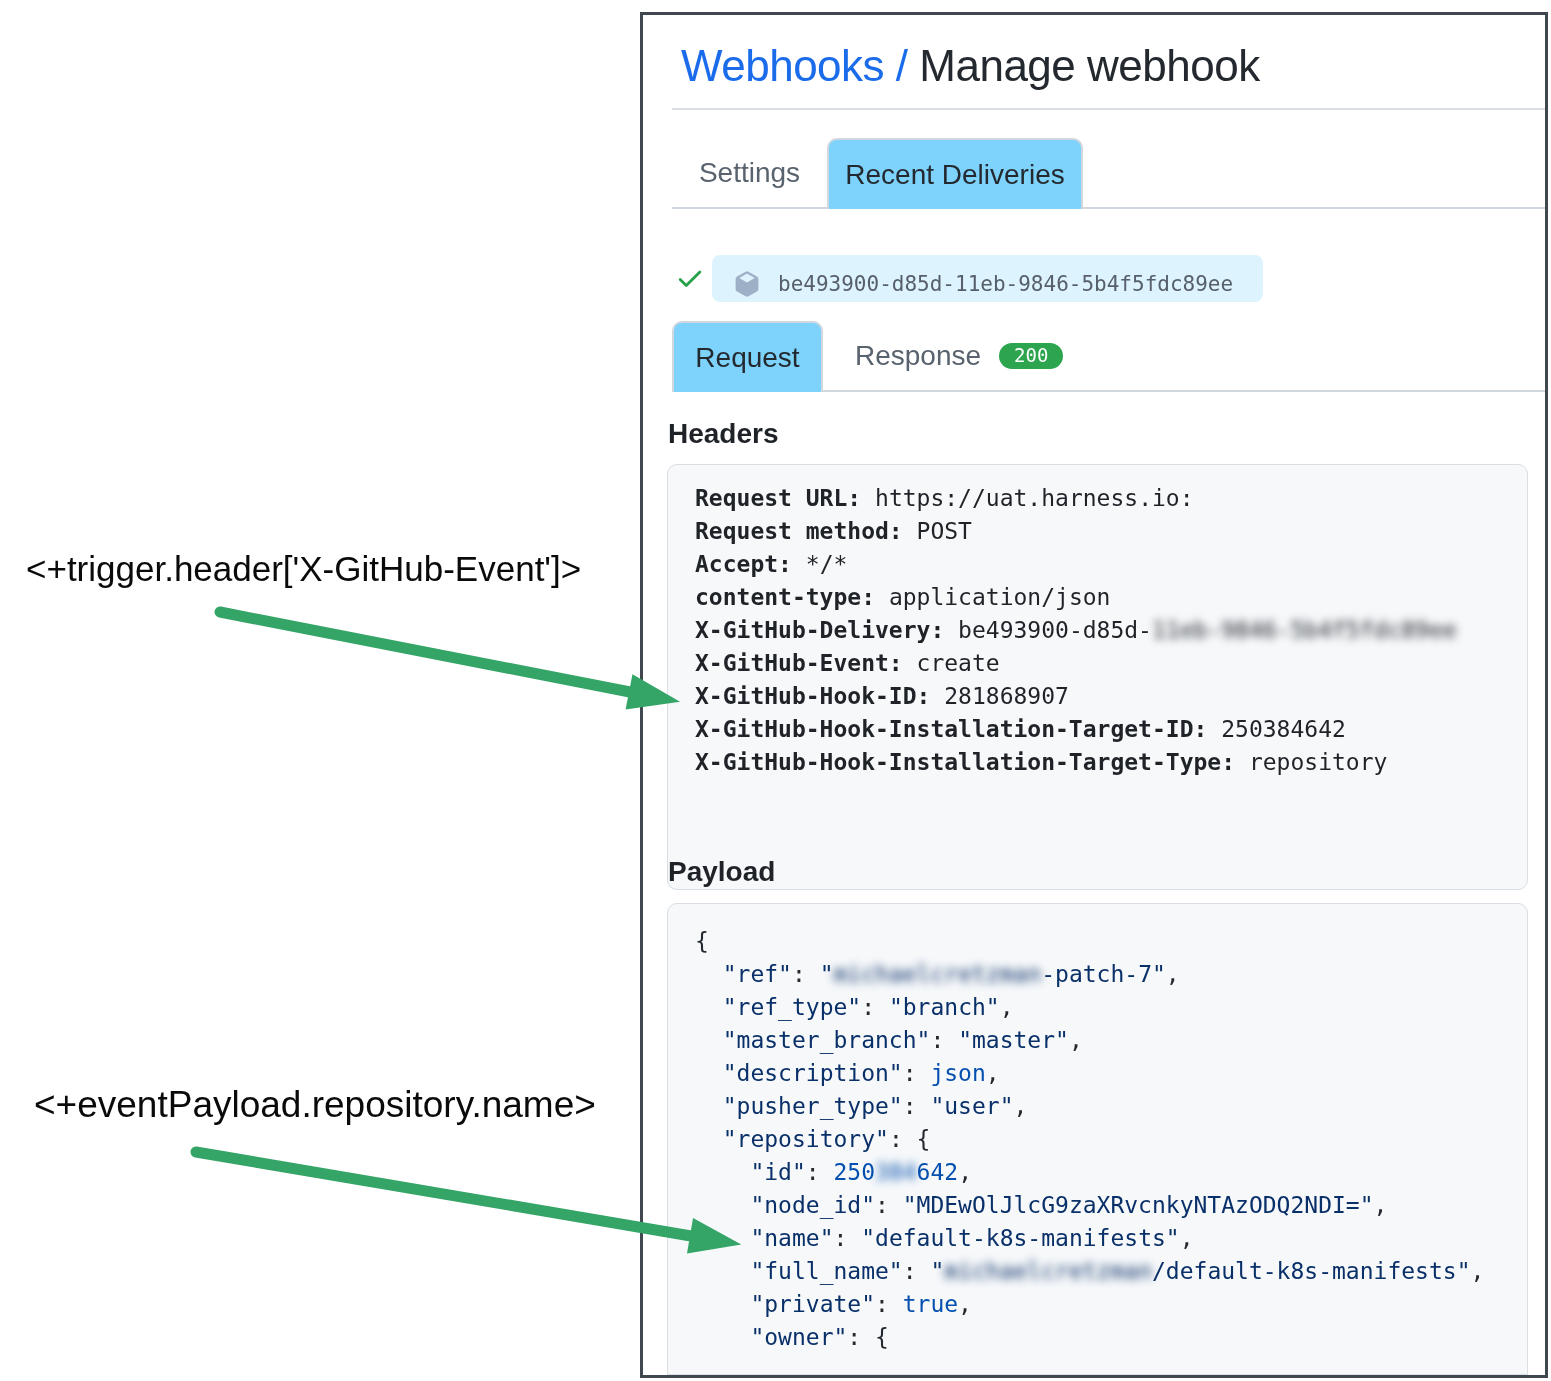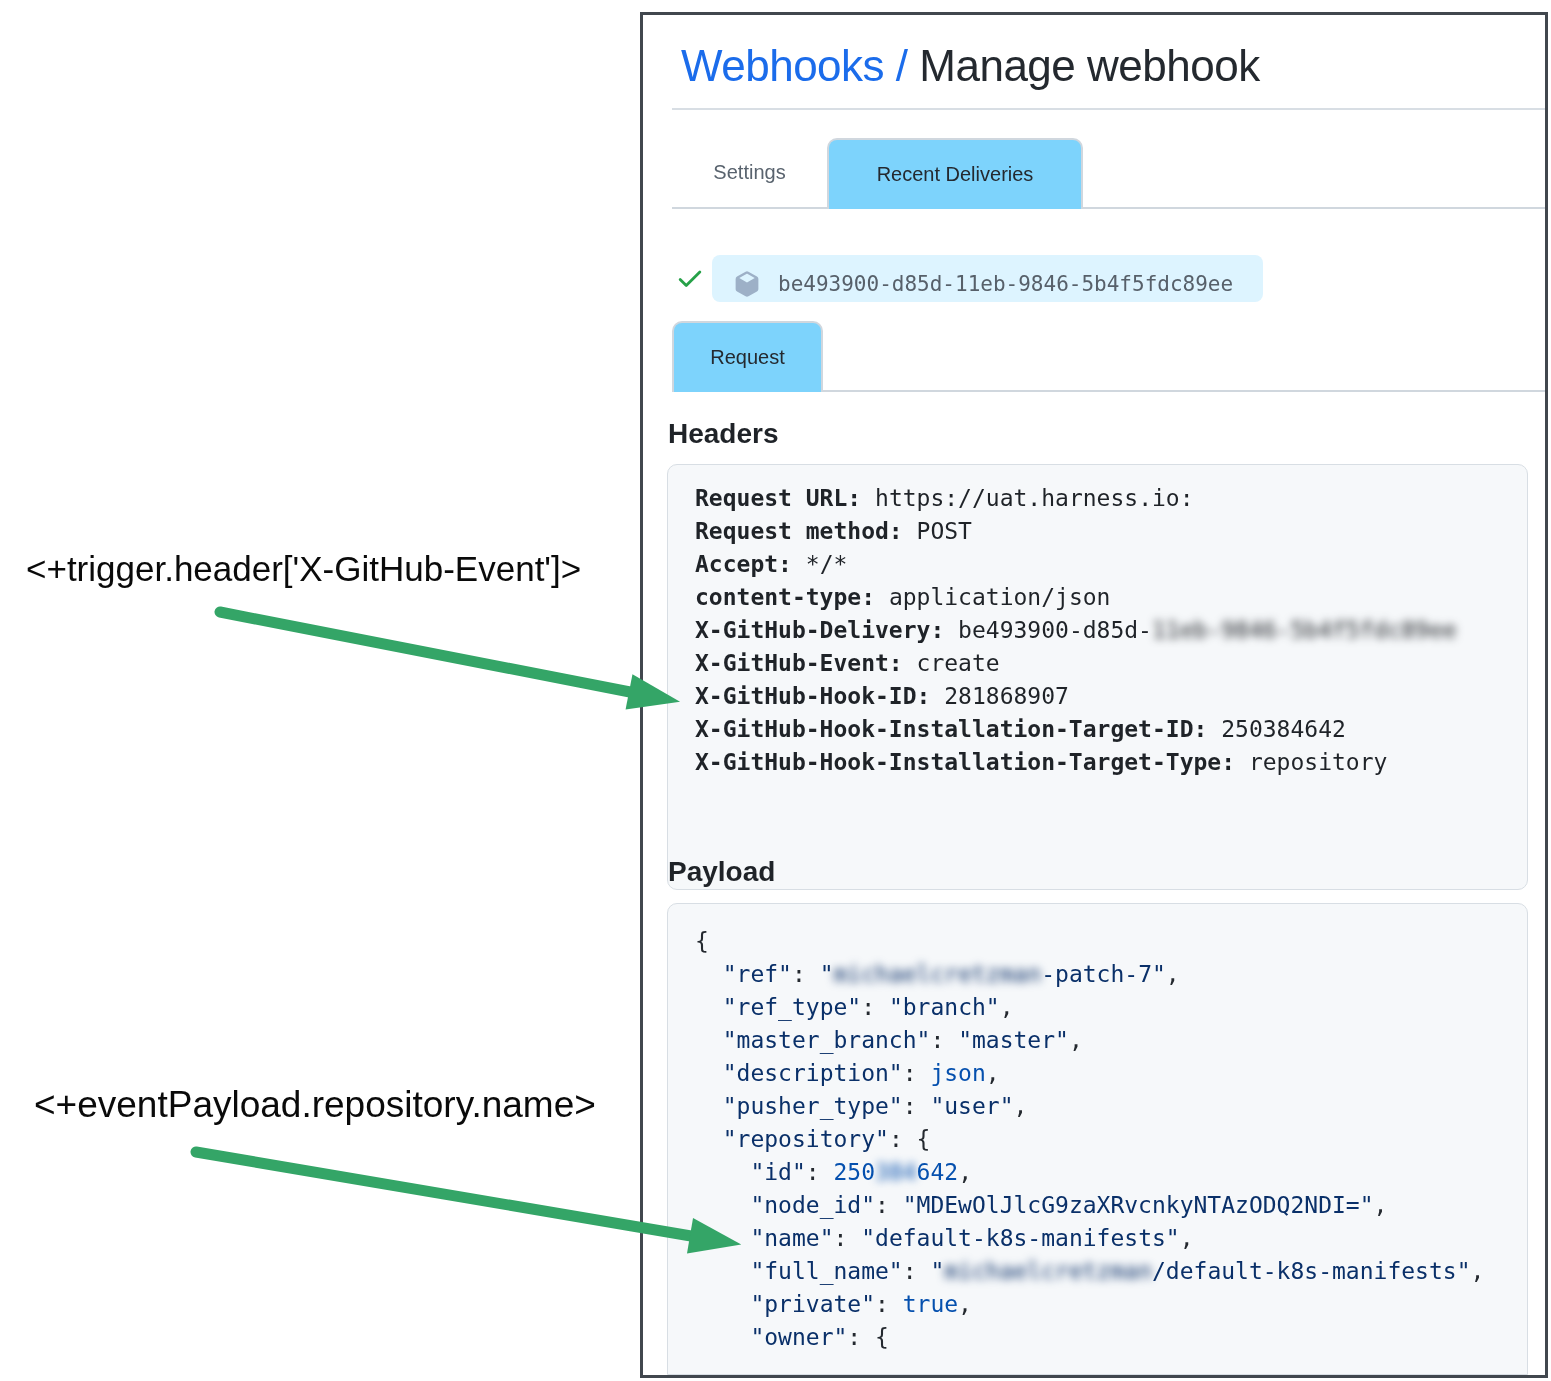--- a/index.html
+++ b/index.html
@@ -21,21 +21,21 @@
   .title .crumb-link{color:#1b6ceb;text-decoration:none;cursor:pointer;}
   .title .crumb-sep{color:#1b6ceb;}
   .title .crumb-current{color:#24292f;}
 
   .divider{position:absolute;left:29px;right:0;top:93px;height:0;border-top:2px solid #d8dee4;}
 
   
   .tabs{position:absolute;left:29px;right:0;border-bottom:2px solid #d0d7de;}
   .tabs1{top:123px;height:69px;}
   .tabs2{top:306px;height:69px;}
-  .tab{display:flex;align-items:center;justify-content:center;font-size:20px;cursor:pointer;}
+  .tab{display:flex;align-items:center;justify-content:center;font-size:28px;cursor:pointer;}
   .tab-plain{position:absolute;top:0;height:69px;color:#59636e;}
   .tab-boxed{position:absolute;top:0;height:71px;background:#7dd3fc;color:#24292f;
              border:2px solid #d0d7de;border-bottom:none;border-radius:10px 10px 0 0;
              box-sizing:border-box;z-index:2;}
   .tab-settings{left:0;width:155px;}
   .tab-recent{left:155px;width:256px;}
   .tab-request{left:0;width:151px;}
   .tab-response{position:absolute;left:183px;top:0;height:69px;display:flex;align-items:center;
                 gap:18px;color:#59636e;font-size:28px;cursor:pointer;}
   .status-badge{display:inline-block;background:#2da44e;color:#ffffff;border-radius:13px;
@@ -100,20 +100,24 @@
   </svg>
   <button class="delivery-pill">
     <svg class="package-icon" viewBox="0 0 16 16">
       <path fill="#9db0c7" d="M8.878.392a1.75 1.75 0 0 0-1.756 0l-5.25 3.045A1.75 1.75 0 0 0 1 4.951v6.098c0 .624.332 1.2.872 1.514l5.25 3.045a1.75 1.75 0 0 0 1.756 0l5.25-3.045c.54-.313.872-.89.872-1.514V4.951c0-.624-.332-1.2-.872-1.514L8.878.392ZM7.875 1.69a.25.25 0 0 1 .25 0l4.63 2.685L8 7.133 3.245 4.375l4.63-2.685ZM2.5 5.677v5.372c0 .09.047.171.125.216l4.625 2.683V8.432L2.5 5.677Zm6.25 8.271 4.625-2.683a.25.25 0 0 0 .125-.216V5.677L8.75 8.432v5.516Z"></path>
     </svg>
     <span class="guid">be493900-d85d-11eb-9846-5b4f5fdc89ee</span>
   </button>
 
   <div class="tabs tabs2">
     <div class="tab tab-boxed tab-request">Request</div>
+    <div class="tab-response">
+      <span>Response</span>
+      <span class="status-badge">200</span>
+    </div>
   </div>
 
   <h3 class="sec-heading headers-heading">Headers</h3>
   <div class="code-box headers-box">
     <div>
         <div class="hline"><span class="hname">Request URL:</span> <span>https://uat.harness.io:</span></div>
         <div class="hline"><span class="hname">Request method:</span> <span>POST</span></div>
         <div class="hline"><span class="hname">Accept:</span> <span>*/*</span></div>
         <div class="hline"><span class="hname">content-type:</span> <span>application/json</span></div>
         <div class="hline"><span class="hname">X-GitHub-Delivery:</span> <span>be493900-d85d-</span><span class="blurred">11eb-9846-5b4f5fdc89ee</span></div>

